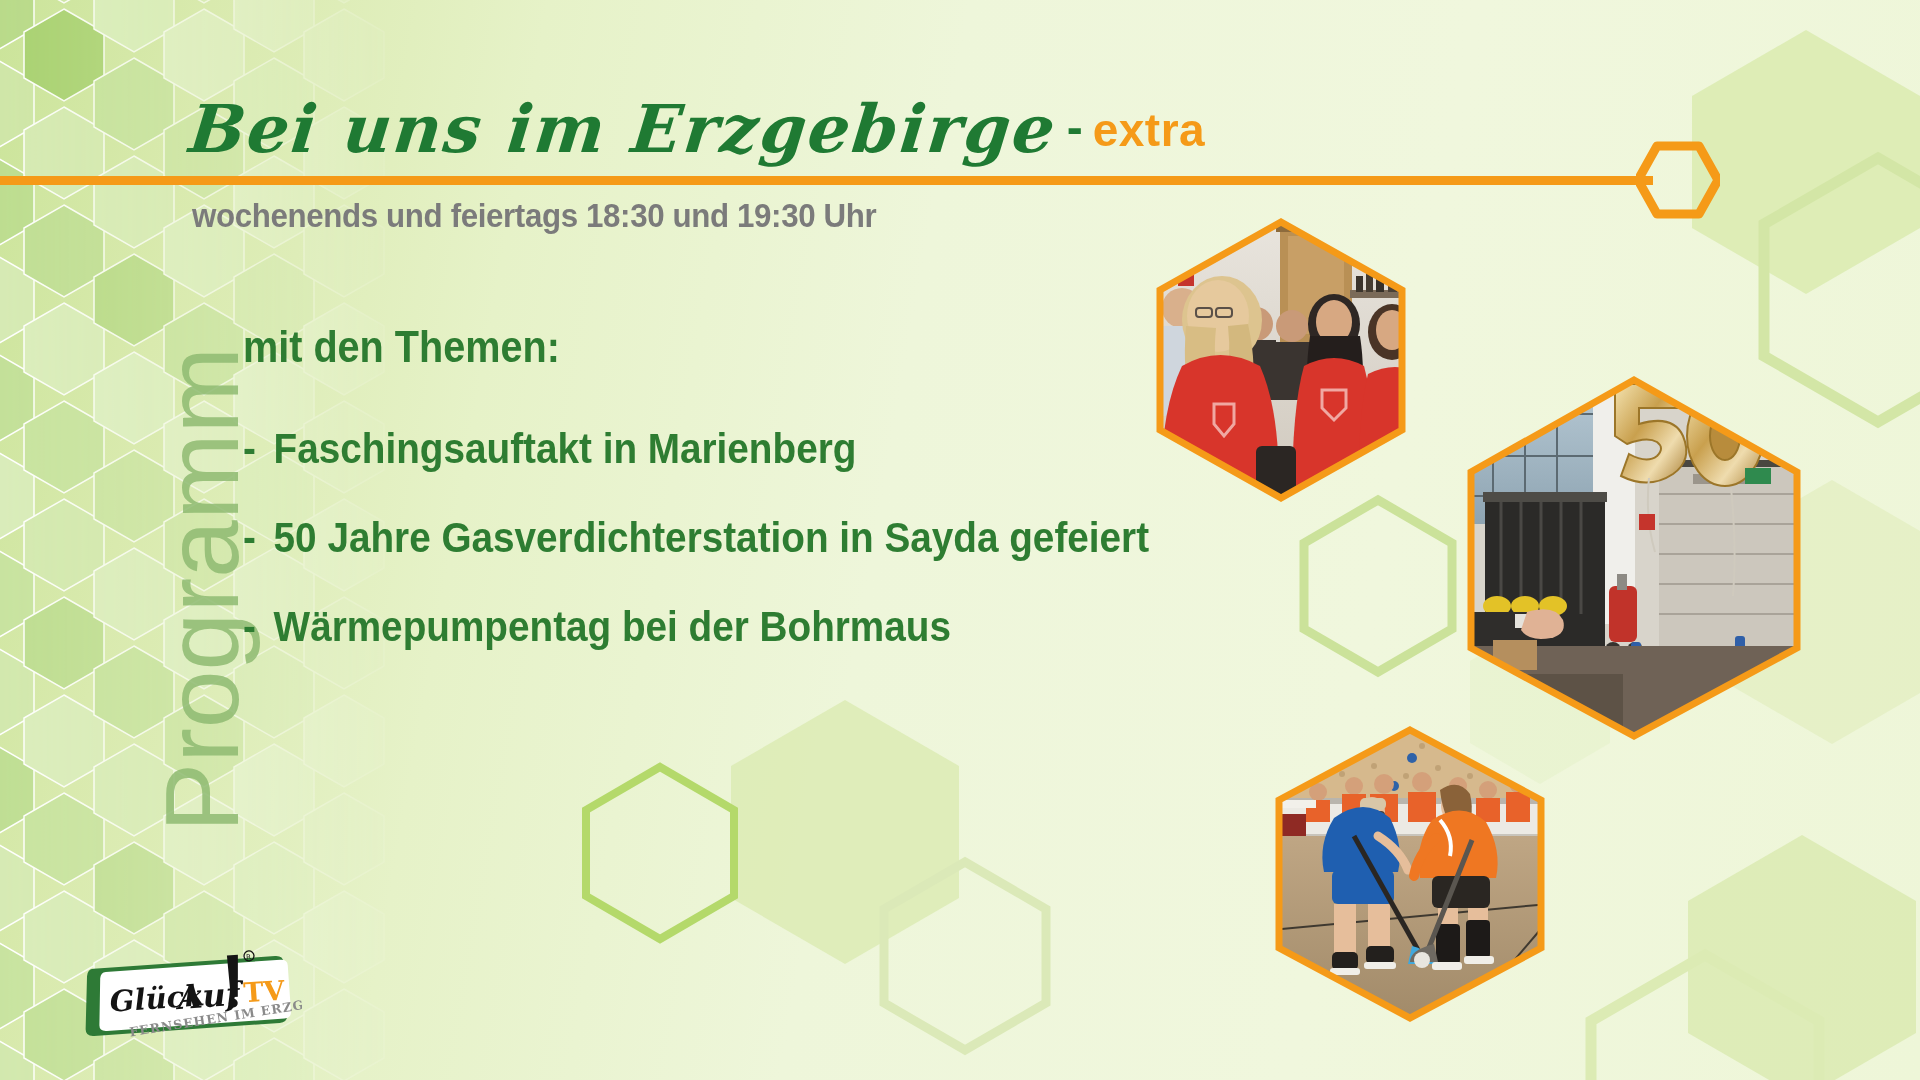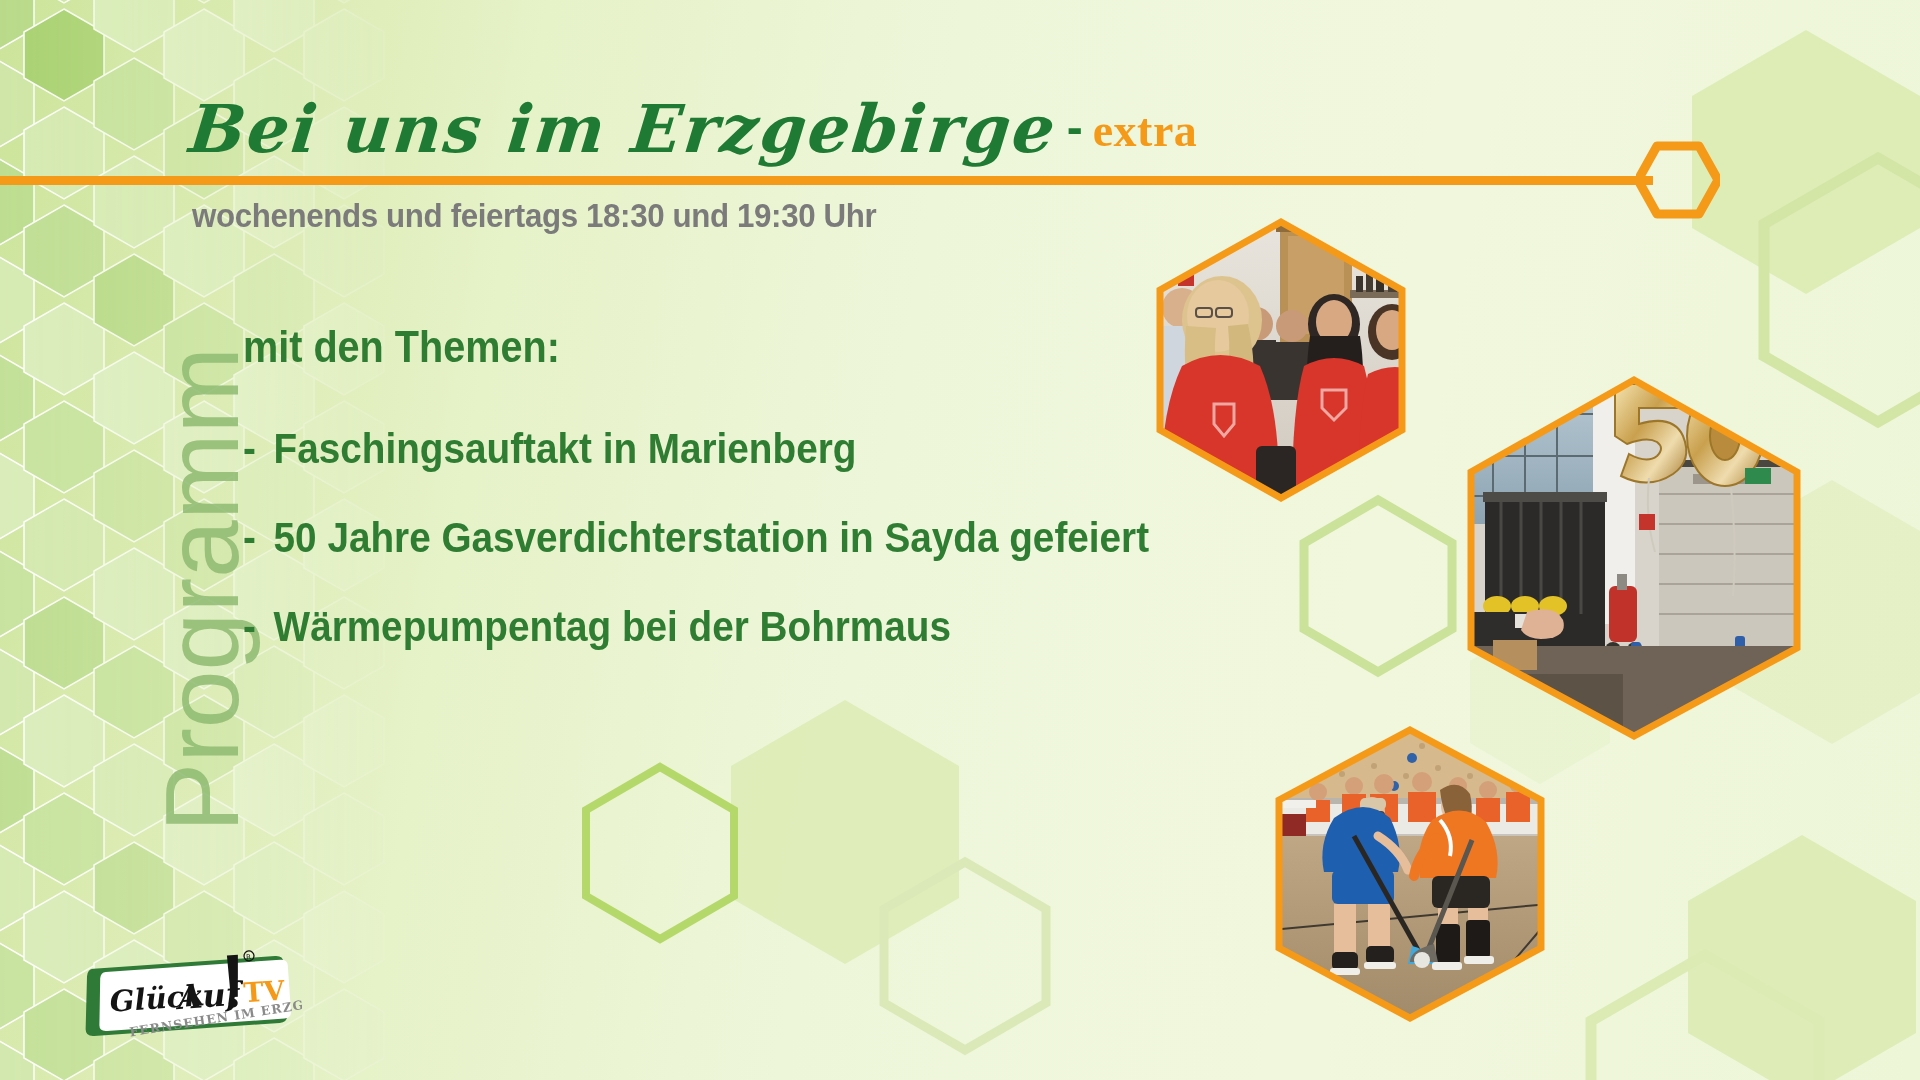--- a/index.html
+++ b/index.html
@@ -71,21 +71,21 @@
   }
   .title-dash {
     font-family: "Liberation Sans", sans-serif;
     font-weight: 700;
     font-size: 48px;
     color: #1f7a33;
     padding: 0 10px;
     vertical-align: 8px;
   }
   .title-extra {
-    font-family: Liberation Serif, serif;
+    font-family: Liberation Sans, sans-serif;
     font-weight: 700;
     font-size: 46px;
     color: #f59a18;
     letter-spacing: 0.5px;
     vertical-align: 6px;
   }
 
   .subtitle {
     position: absolute;
     left: 192px;

